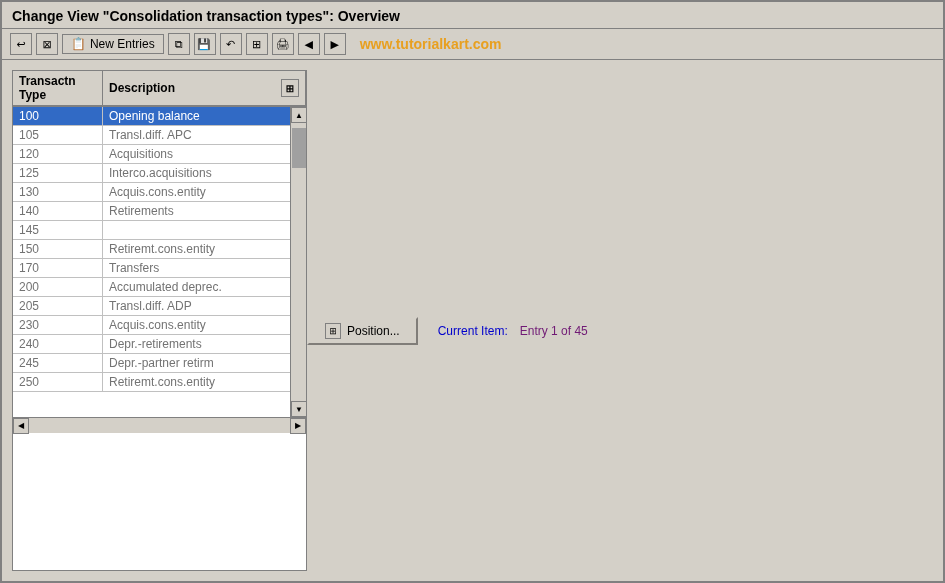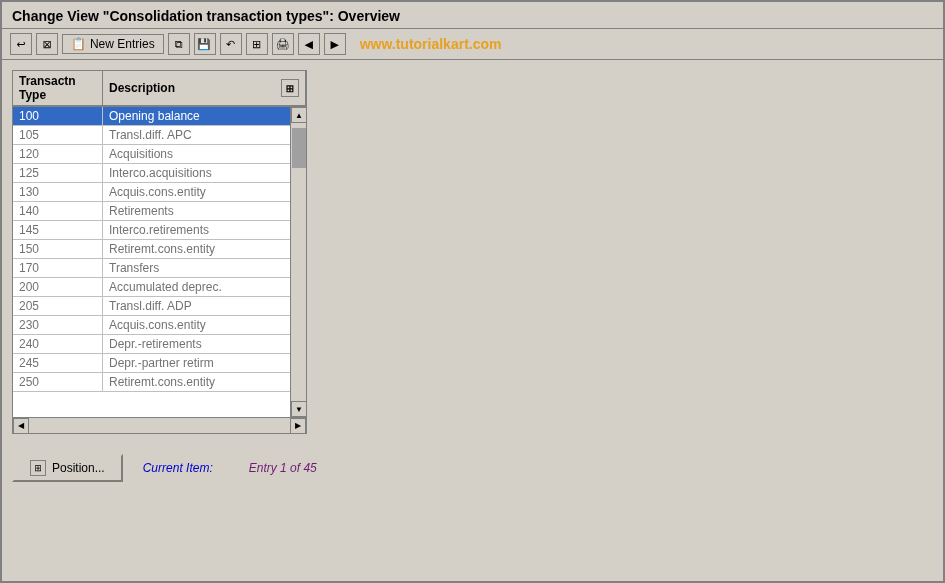--- a/index.html
+++ b/index.html
@@ -71,21 +71,21 @@
       color: #e8a020;
       font-size: 14px;
       font-weight: bold;
       margin-left: 10px;
     }
 
     .content-area {
       padding: 10px;
       flex: 1;
       display: flex;
-      flex-direction: column;
+      flex-direction: row;
     }
 
     .table-container {
       border: 1px solid #808080;
       width: 295px;
       background: #fff;
       overflow: hidden;
       position: relative;
     }
 
@@ -254,22 +254,21 @@
       border: 1px solid #808080;
       display: flex;
       align-items: center;
       justify-content: center;
       font-size: 9px;
     }
 
     .current-item-area {
       display: flex;
       align-items: center;
-      gap: 36px;
-      font-style: italic;
+      gap: 12px;
     }
 
     .current-item-label {
       color: #0000cc;
       font-size: 12px;
     }
 
     .entry-count {
       font-size: 12px;
       color: #701a75;
@@ -357,21 +356,20 @@
             <div class="table-row">
               <div class="td td-transact">130</div>
               <div class="td td-desc">Acquis.cons.entity</div>
             </div>
             <div class="table-row">
               <div class="td td-transact">140</div>
               <div class="td td-desc">Retirements</div>
             </div>
             <div class="table-row">
               <div class="td td-transact">145</div>
-              <div class="td td-desc">Interco.retirements</div>
             </div>
             <div class="table-row">
               <div class="td td-transact">150</div>
               <div class="td td-desc">Retiremt.cons.entity</div>
             </div>
             <div class="table-row">
               <div class="td td-transact">170</div>
               <div class="td td-desc">Transfers</div>
             </div>
             <div class="table-row">

